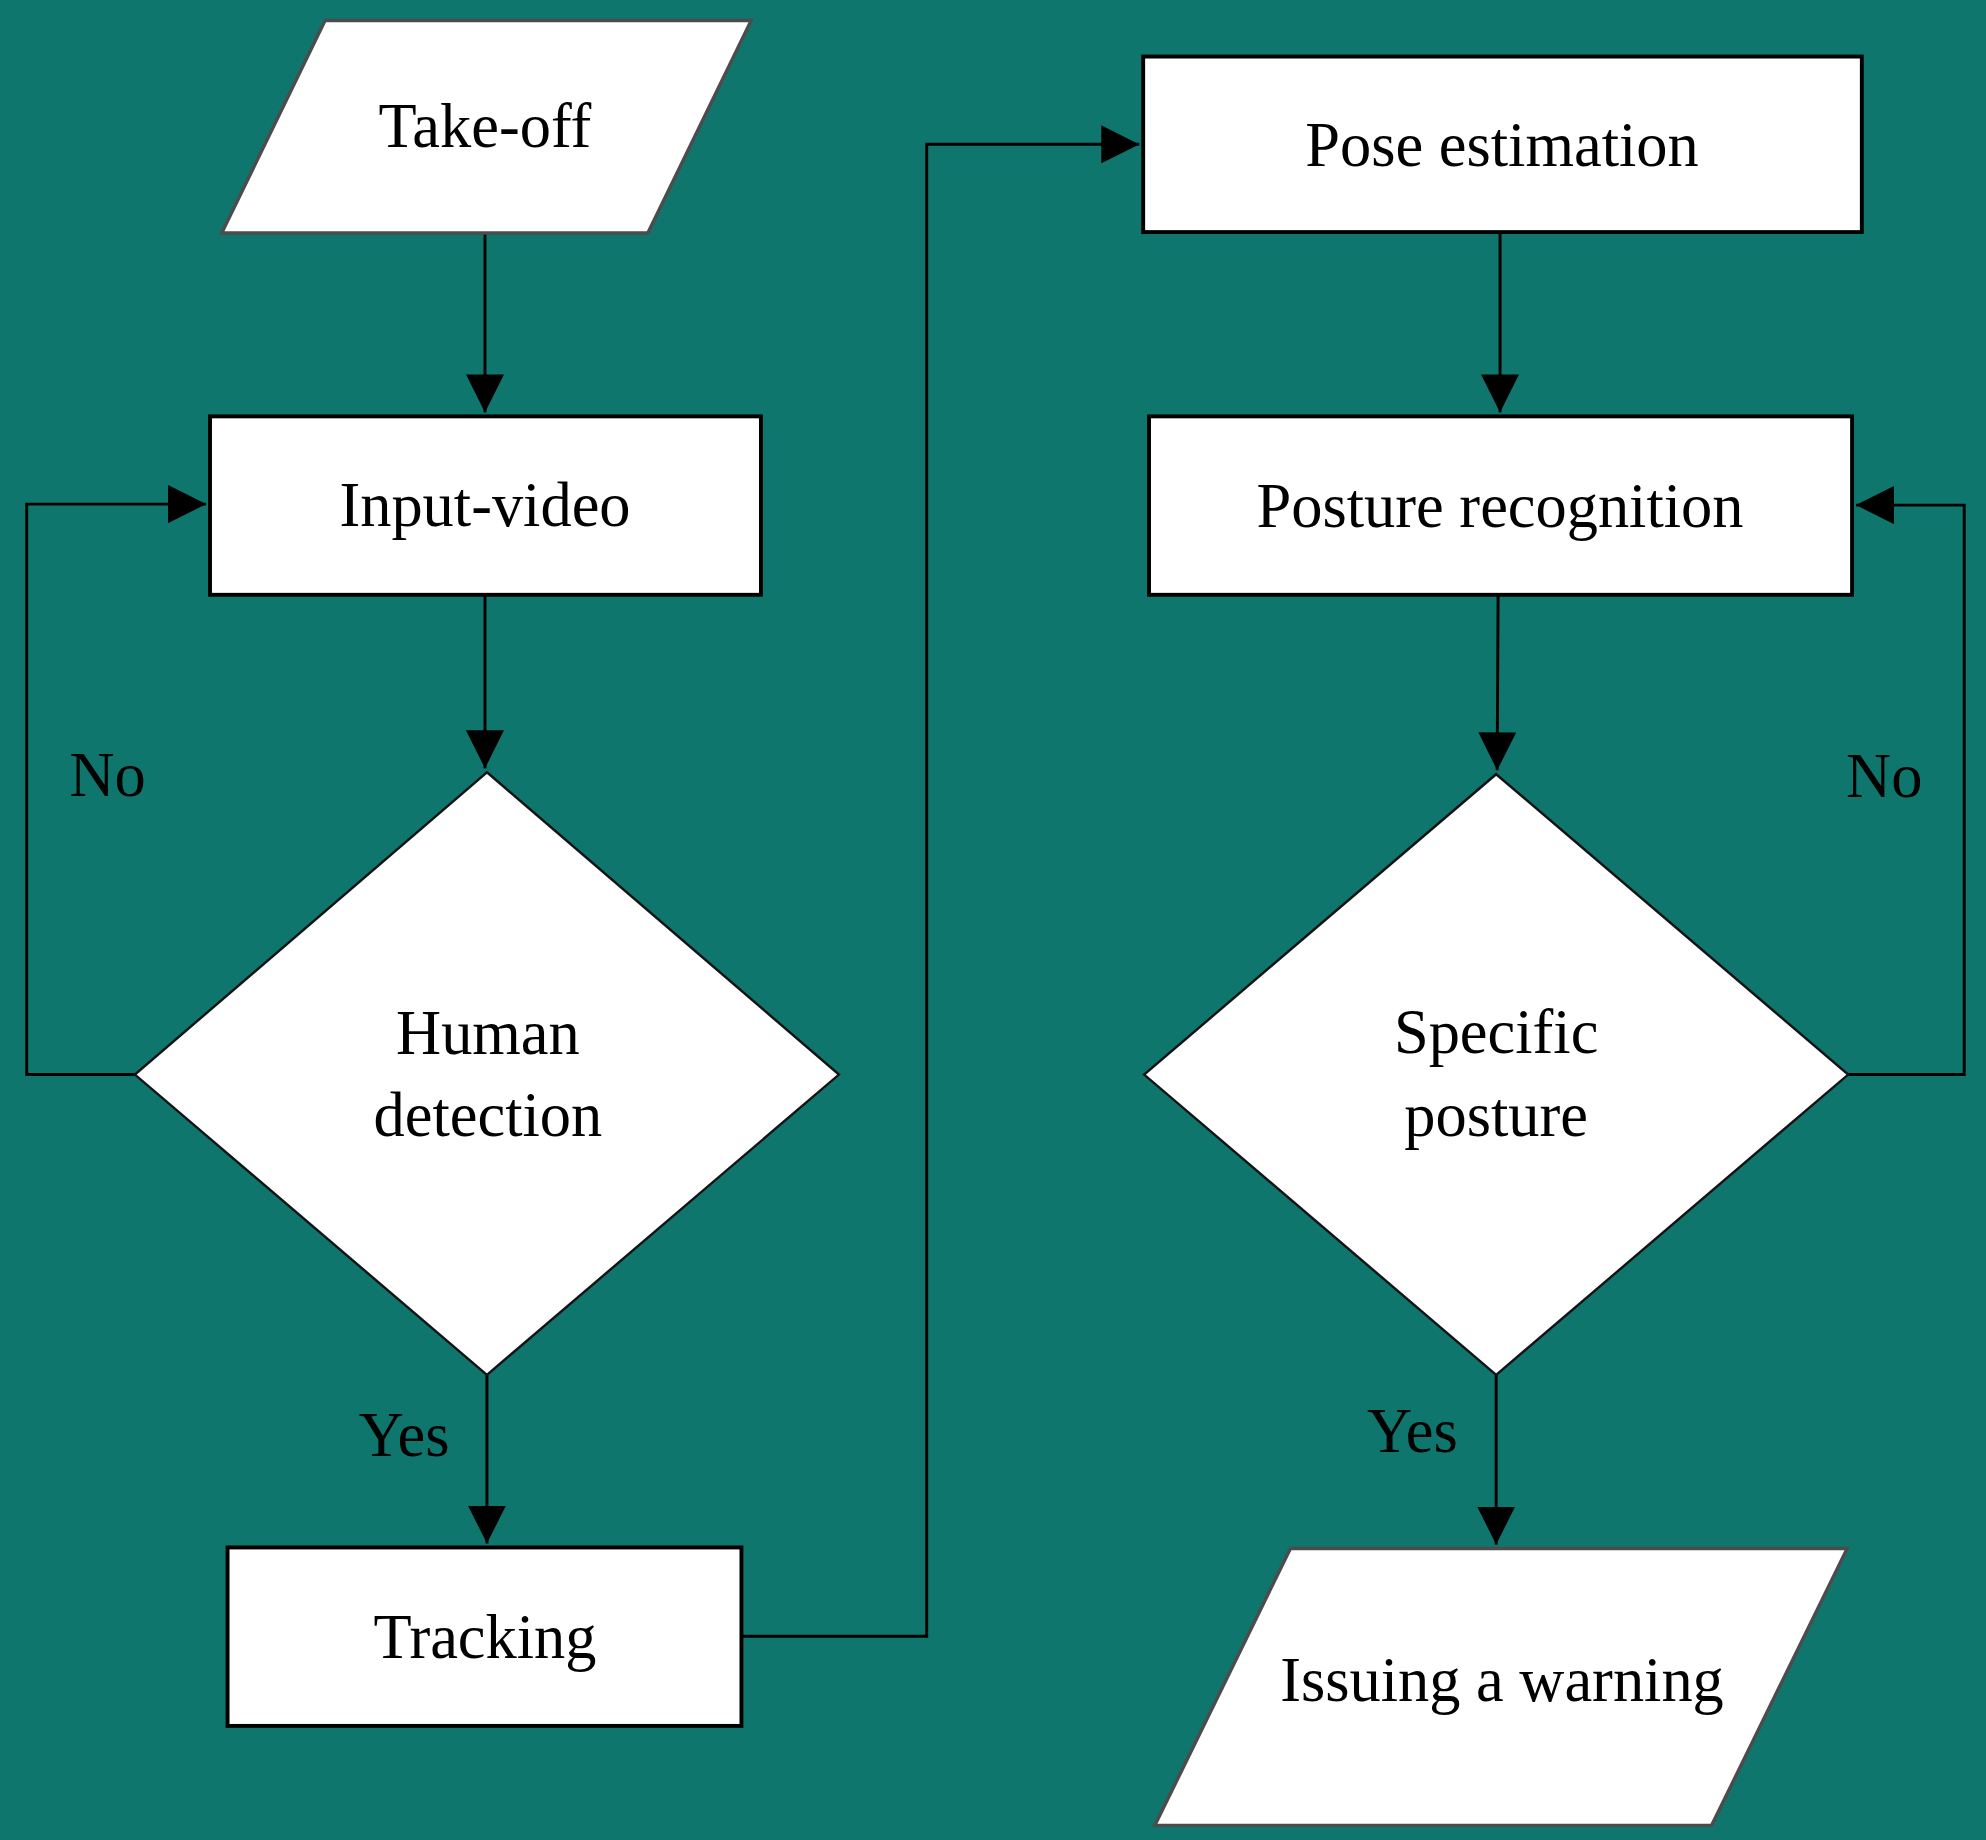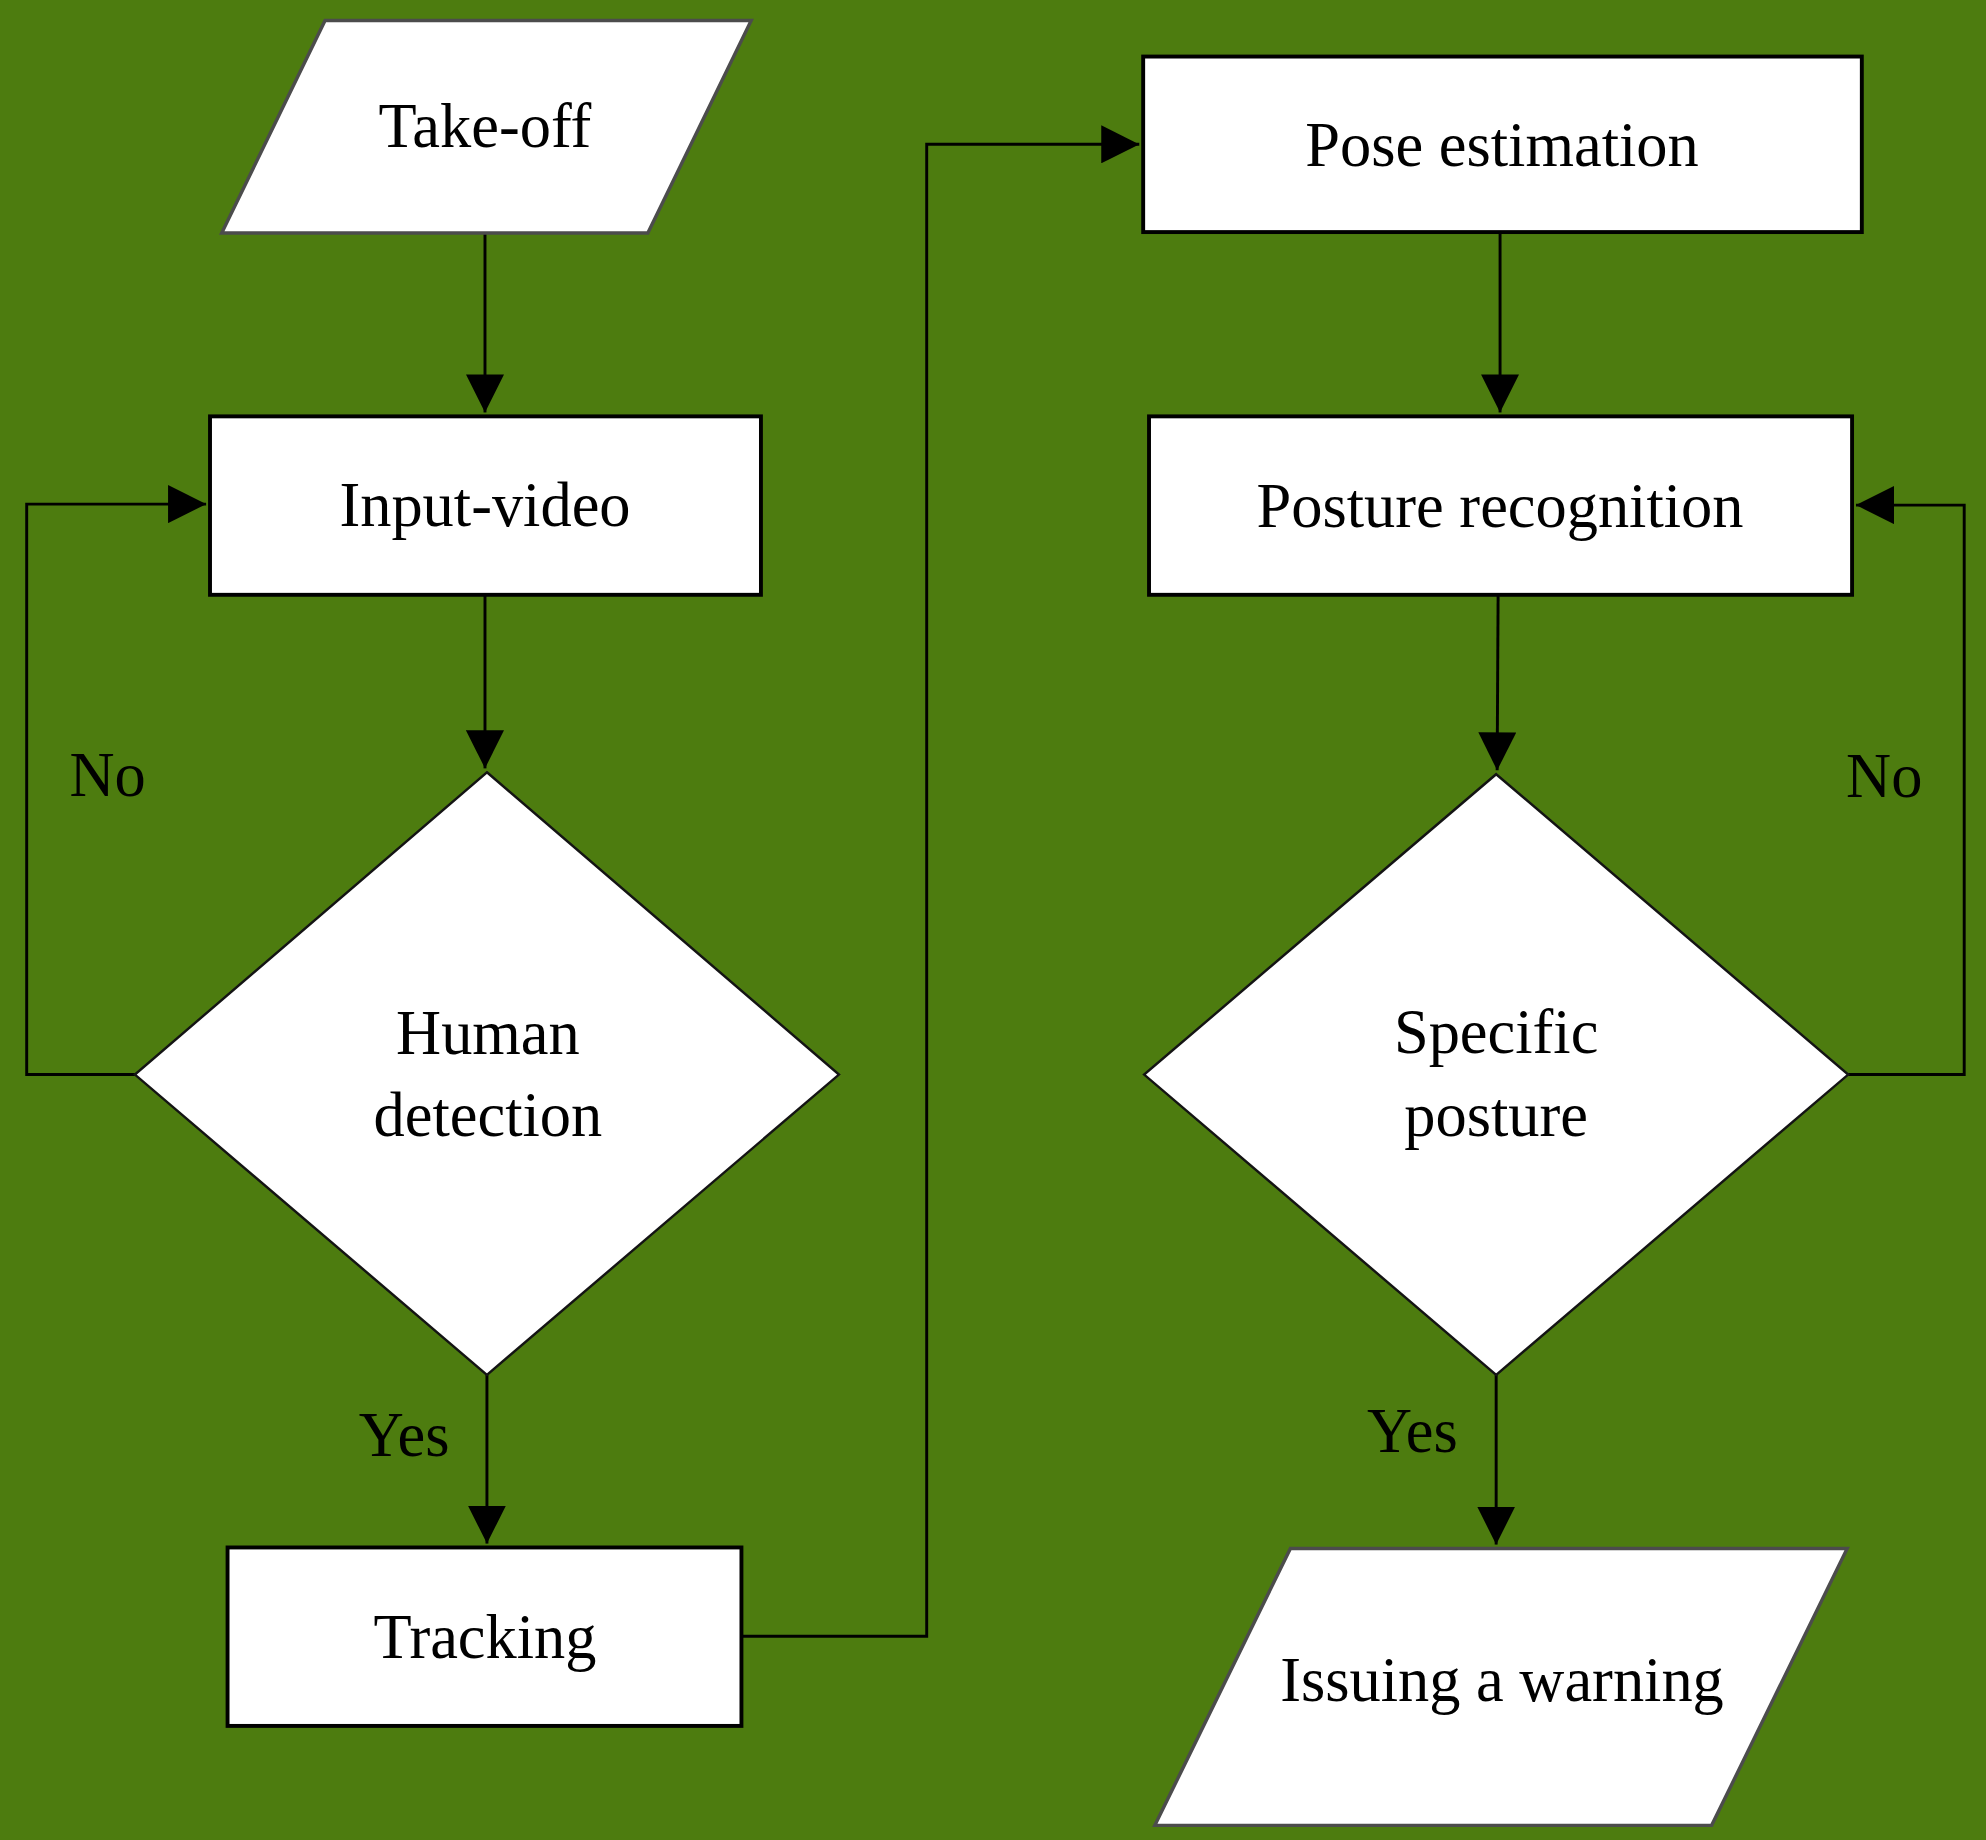--- a/index.html
+++ b/index.html
@@ -4,21 +4,21 @@
 <style>
   html, body {
     margin: 0;
     padding: 0;
     background: #ffffff;
   }
   .canvas {
     position: relative;
     width: 1987px;
     height: 1840px;
-    background: #4d7c0f;
+    background: #0f766e;
     overflow: hidden;
   }
   svg { display: block; }
   .shape {
     fill: #ffffff;
   }
   .rect-shape {
     stroke: #000000;
     stroke-width: 4;
   }

